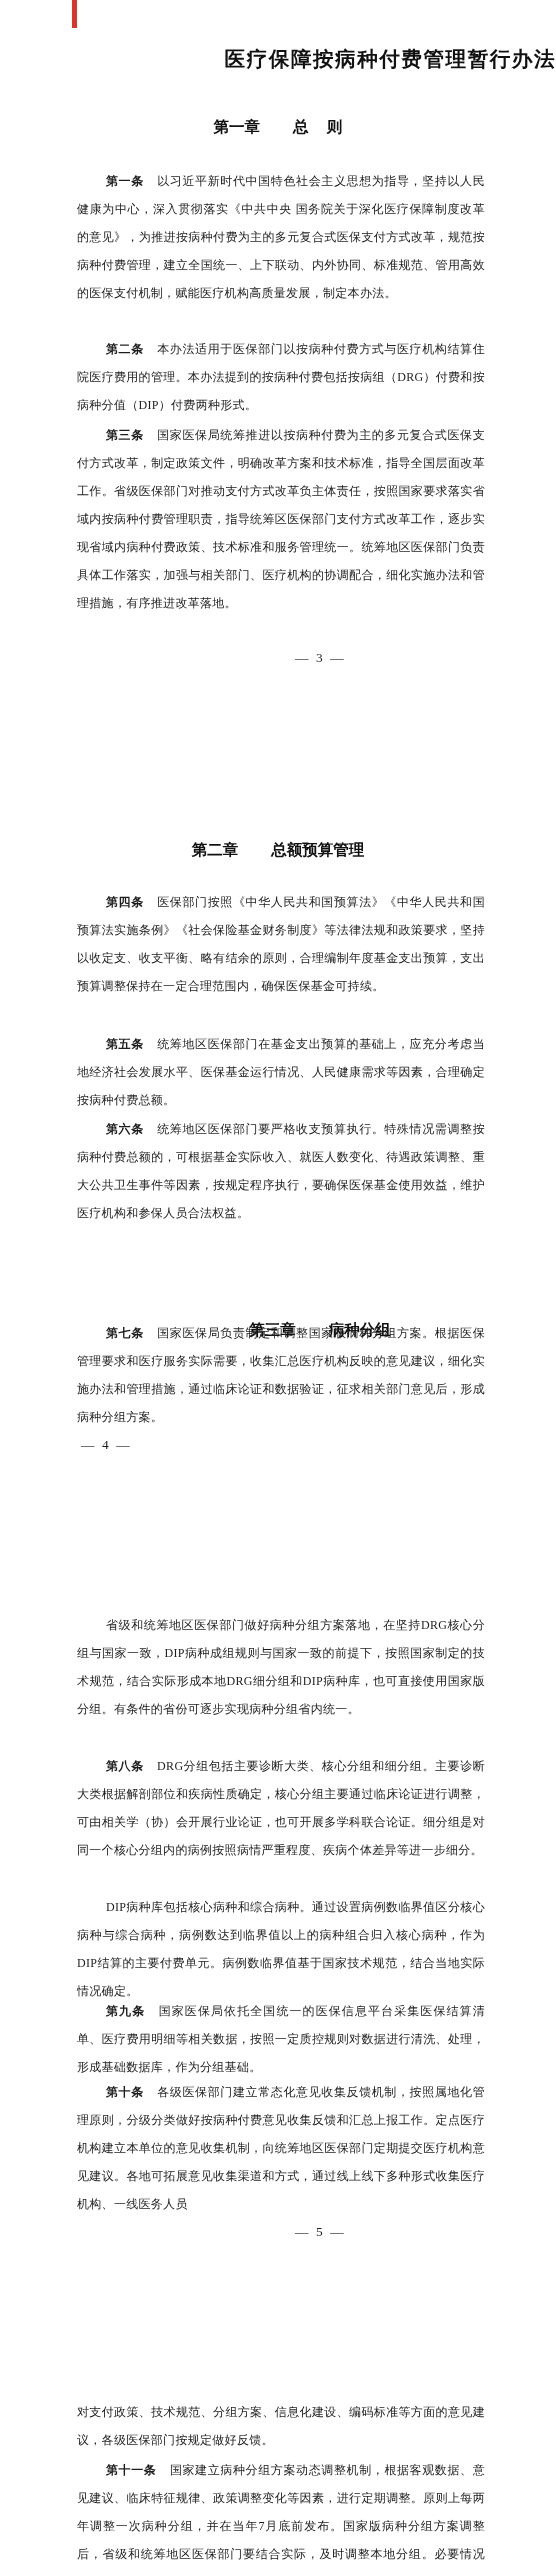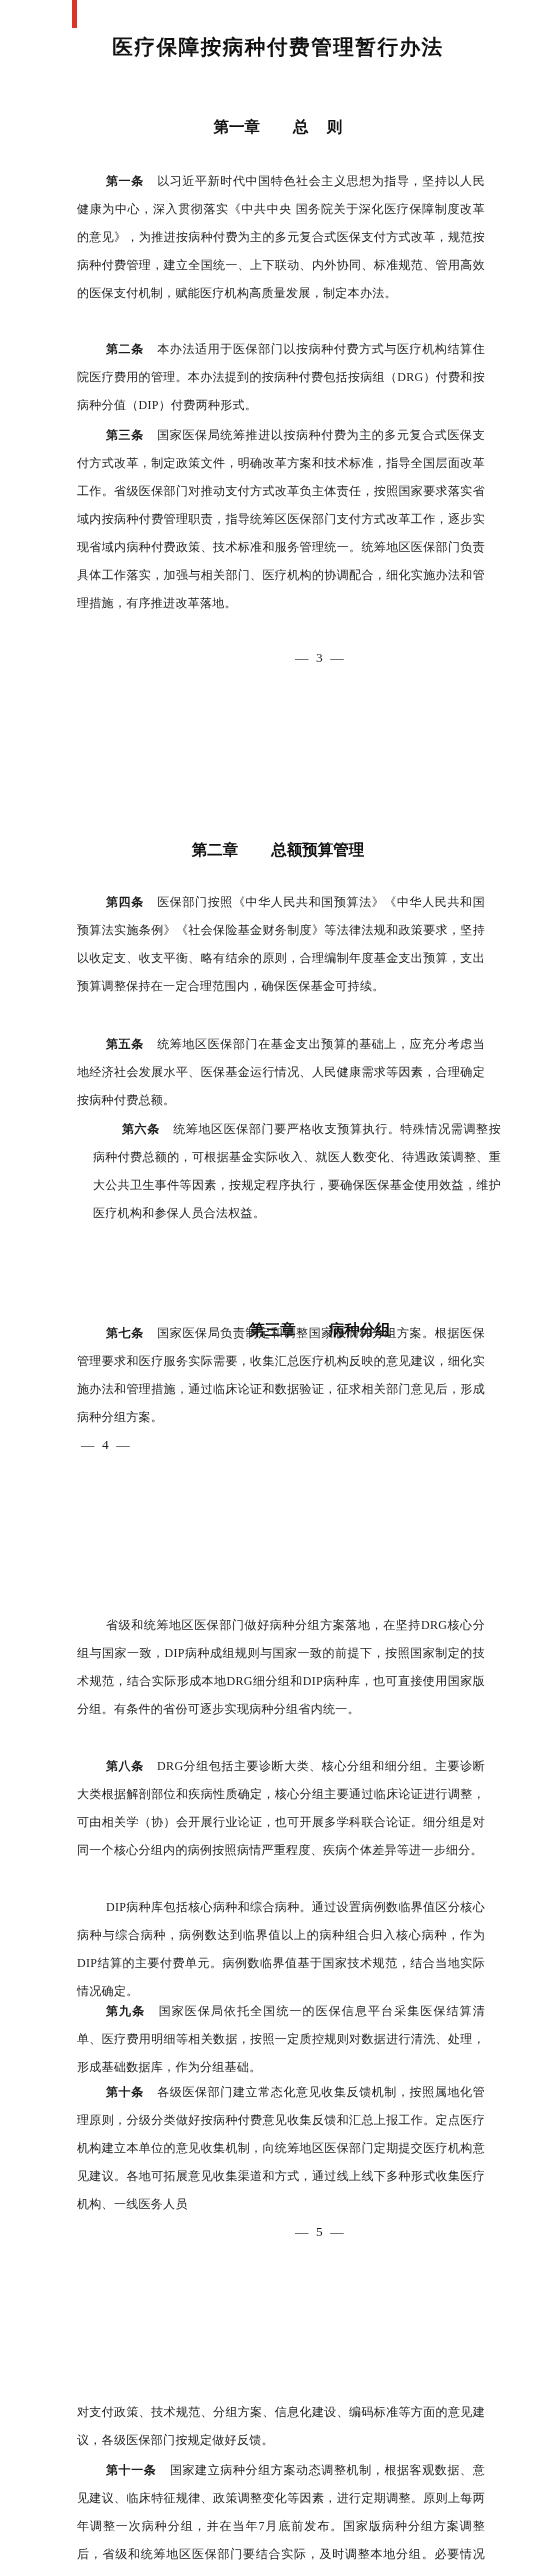--- a/index.html
+++ b/index.html
@@ -7,22 +7,22 @@
     width:556px; height:3087px;
     background:#ffffff;
     font-family:"Liberation Serif","DejaVu Serif",serif;
     color:#1d1d1d;
     position:relative;
     overflow:hidden;
   }
   .canvas { position:absolute; top:0; left:0; width:556px; height:3087px; background:#ffffff; }
   .red-mark { position:absolute; left:72px; top:0; width:4.6px; height:28px; background:#db352a; }
   .doc-title {
-    position:absolute; left:0; top:33px; width:556px;
-    text-align:center; font-size:20.6px; font-weight:bold;
+    position:absolute; left:0; top:45px; width:556px;
+    text-align:right; font-size:20.6px; font-weight:bold;
     letter-spacing:1.5px; color:#111;
   }
   .chapter {
     position:absolute; left:0; width:556px; text-align:center;
     font-size:15.5px; font-weight:bold;
     font-family:"Liberation Sans","DejaVu Sans",sans-serif;
     color:#111;
   }
   .chapter .ch-num { margin-right:33px; }
   .chapter .wide-sp { word-spacing:0.9em; }
@@ -74,21 +74,21 @@
   </div>
 
   <div class="para indent" style="top:1030px;">
     <span class="art-num">第五条</span><span>统筹地区医保部门在基金支出预算的基础上，应充分考虑当地经济社会发展水平、医保基金运行情况、人民健康需求等因素，合理确定按病种付费总额。</span>
   </div>
 
   <div class="para indent" style="top:888px;">
     <span class="art-num">第四条</span><span>医保部门按照《中华人民共和国预算法》《中华人民共和国预算法实施条例》《社会保险基金财务制度》等法律法规和政策要求，坚持以收定支、收支平衡、略有结余的原则，合理编制年度基金支出预算，支出预算调整保持在一定合理范围内，确保医保基金可持续。</span>
   </div>
 
-  <div class="para indent" style="top:1115px;margin-left:16px;">
+  <div class="para indent" style="top:1115px;">
     <span class="art-num">第六条</span><span>统筹地区医保部门要严格收支预算执行。特殊情况需调整按病种付费总额的，可根据基金实际收入、就医人数变化、待遇政策调整、重大公共卫生事件等因素，按规定程序执行，要确保医保基金使用效益，维护医疗机构和参保人员合法权益。</span>
   </div>
 
   <div class="chapter" style="top:1320px;padding-left:42px;">
     <span class="ch-num">第三章</span><span>病种分组</span>
   </div>
 
   <div class="para indent" style="top:1319px;">
     <span class="art-num">第七条</span><span>国家医保局负责制定和调整国家版病种分组方案。根据医保管理要求和医疗服务实际需要，收集汇总医疗机构反映的意见建议，细化实施办法和管理措施，通过临床论证和数据验证，征求相关部门意见后，形成病种分组方案。</span>
   </div>

